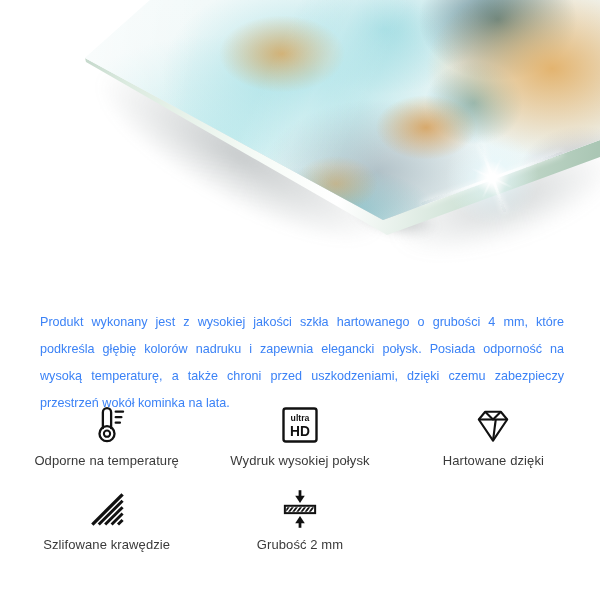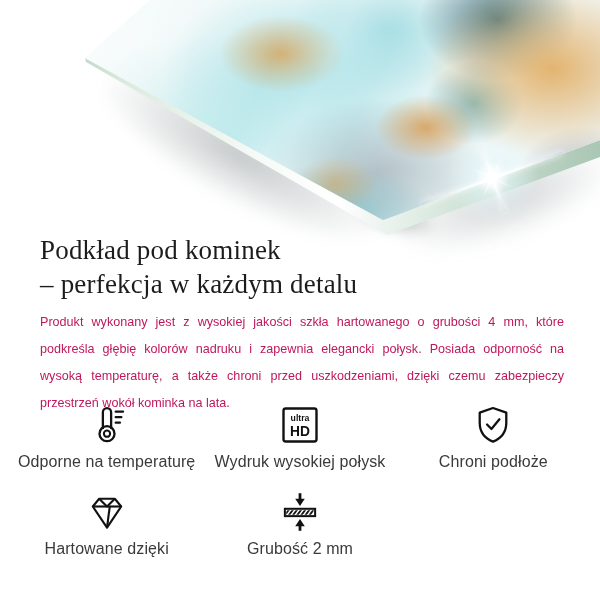--- a/index.html
+++ b/index.html
@@ -57,28 +57,28 @@
     background:linear-gradient(90deg,rgba(255,255,255,0),#fff,rgba(255,255,255,0));}
   .sp-d2{width:46px;height:2px;left:-23px;top:-1px;transform:rotate(-65deg);opacity:.85;
     background:linear-gradient(90deg,rgba(255,255,255,0),#fff,rgba(255,255,255,0));}
 
   
   .title{position:absolute;left:40px;top:233px;
     font-family:"Liberation Serif","DejaVu Serif",serif;font-weight:400;
     font-size:27px;line-height:34px;color:#1c1c1c;letter-spacing:.2px;margin:0;}
   .title span{display:block;}
   .desc{position:absolute;left:40px;top:309px;width:524px;
-    font-size:12.6px;line-height:27px;color:#be185d;text-align:justify;}
+    font-size:12.6px;line-height:27px;color:#3b82f6;text-align:justify;}
 
   
   .features{position:absolute;left:10px;top:402px;width:580px;
     display:grid;grid-template-columns:repeat(3,1fr);row-gap:18px;}
   .feature{display:flex;flex-direction:column;align-items:center;}
   .f-icon{height:46px;display:flex;align-items:center;justify-content:center;}
-  .f-label{margin-top:5px;font-size:16px;color:#3a3a3a;letter-spacing:.1px;}
+  .f-label{margin-top:5px;font-size:13px;color:#3a3a3a;letter-spacing:.1px;}
   svg{display:block;}
 </style>
 </head>
 <body>
 
 <div class="page">
 
   <div class="hero">
     <div class="shadow shadow-1"></div>
     <div class="shadow shadow-2"></div>
@@ -87,24 +87,20 @@
     <div class="glass-face"></div>
     <div class="sparkle">
       <div class="sp-glow"></div>
       <div class="sp-d1"></div>
       <div class="sp-d2"></div>
       <div class="sp-h"></div>
       <div class="sp-v"></div>
     </div>
   </div>
 
-  <h1 class="title">
-    <span>Podkład pod kominek</span>
-    <span>– perfekcja w każdym detalu</span>
-  </h1>
 
   <div class="desc">Produkt wykonany jest z wysokiej jakości szkła hartowanego o grubości 4 mm, które podkreśla głębię kolorów nadruku i zapewnia elegancki połysk. Posiada odporność na wysoką temperaturę, a także chroni przed uszkodzeniami, dzięki czemu zabezpieczy przestrzeń wokół kominka na lata.</div>
 
   <div class="features">
 
     <div class="feature">
       <div class="f-icon">
         <svg width="44" height="44" viewBox="0 0 48 48" fill="none" stroke="#111" stroke-width="2.5" stroke-linecap="round">
           <path d="M19.5,27.5 V10 a4.5,4.5 0 0 1 9,0 V27.5"></path>
           <circle cx="24" cy="33.5" r="8.2"></circle>
@@ -121,42 +117,45 @@
       <div class="f-icon">
         <svg width="44" height="44" viewBox="0 0 48 48">
           <rect x="6" y="6" width="36" height="36" rx="2.5" fill="none" stroke="#111" stroke-width="2.6"></rect>
           <text x="24" y="20" text-anchor="middle" font-family="Liberation Sans, sans-serif" font-size="9.5" font-weight="700" fill="#111">ultra</text>
           <text x="24" y="35.5" text-anchor="middle" font-family="Liberation Sans, sans-serif" font-size="15" font-weight="700" fill="#111">HD</text>
         </svg>
       </div>
       <div class="f-label">Wydruk wysokiej połysk</div>
     </div>
 
-    <div class="feature">
-      <div class="f-icon">
-        <svg width="44" height="44" viewBox="0 0 48 48" fill="none" stroke="#111" stroke-width="2.5" stroke-linejoin="round" stroke-linecap="round">
-          <path d="M24,5.5 L38.5,10.5 V21.5 C38.5,31.5 32.5,38.7 24,42.2 C15.5,38.7 9.5,31.5 9.5,21.5 V10.5 Z"></path>
-          <path d="M17.5,23.5 L22.3,28.3 L31,17.8"></path>
-        </svg>
-      </div>
-      <div class="f-label">Chroni podłoże</div>
-    </div>
 
     <div class="feature">
       <div class="f-icon">
         <svg width="44" height="44" viewBox="0 0 48 48" fill="none" stroke="#111" stroke-width="2.3" stroke-linejoin="round">
           <path d="M8.5,18 L15.5,9.5 H32.5 L39.5,18 L24,41 Z"></path>
           <path d="M8.5,18 H39.5"></path>
           <path d="M15.5,9.5 L24,18 L32.5,9.5"></path>
           <path d="M24,41 L27,18"></path>
         </svg>
       </div>
       <div class="f-label">Hartowane dzięki</div>
     </div>
 
+    <div class="feature">
+      <div class="f-icon">
+        <svg width="44" height="44" viewBox="0 0 48 48" stroke="#111" stroke-linecap="butt">
+          <path d="M8,41 L41,8" stroke-width="3.6"></path>
+          <path d="M15,41 L41,15" stroke-width="3.2"></path>
+          <path d="M22,41 L41,22" stroke-width="3.2"></path>
+          <path d="M29,41 L41,29" stroke-width="3.2"></path>
+          <path d="M36,41 L41,36" stroke-width="3.2"></path>
+        </svg>
+      </div>
+      <div class="f-label">Szlifowane krawędzie</div>
+    </div>
 
     <div class="feature">
       <div class="f-icon">
         <svg width="44" height="44" viewBox="0 0 48 48">
           <defs>
             <clipPath id="barclip">
                 <rect x="9" y="22" width="30" height="5"></rect>
               </clipPath>
           </defs>
           <rect x="7.5" y="20.5" width="33" height="8" fill="#fff" stroke="#111" stroke-width="2.2"></rect>

